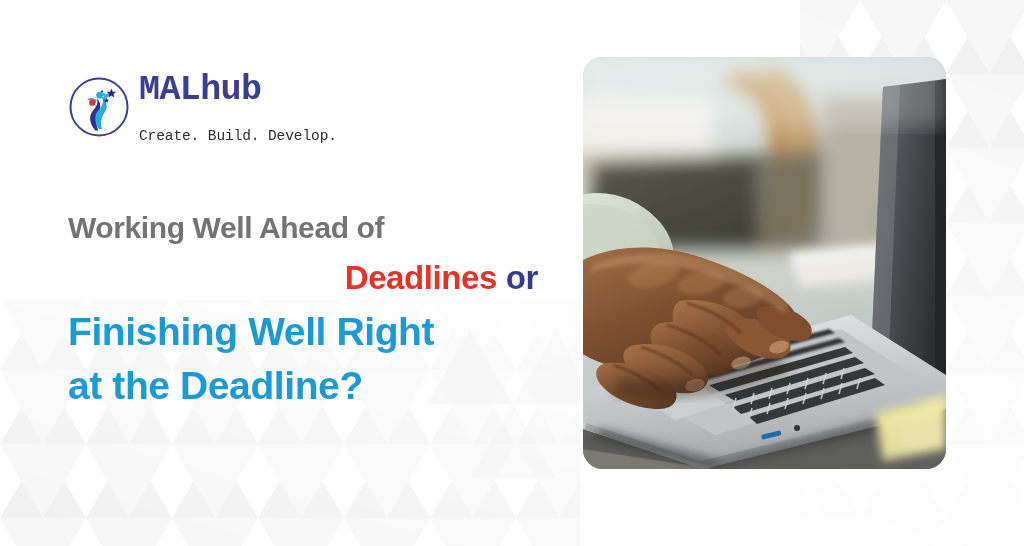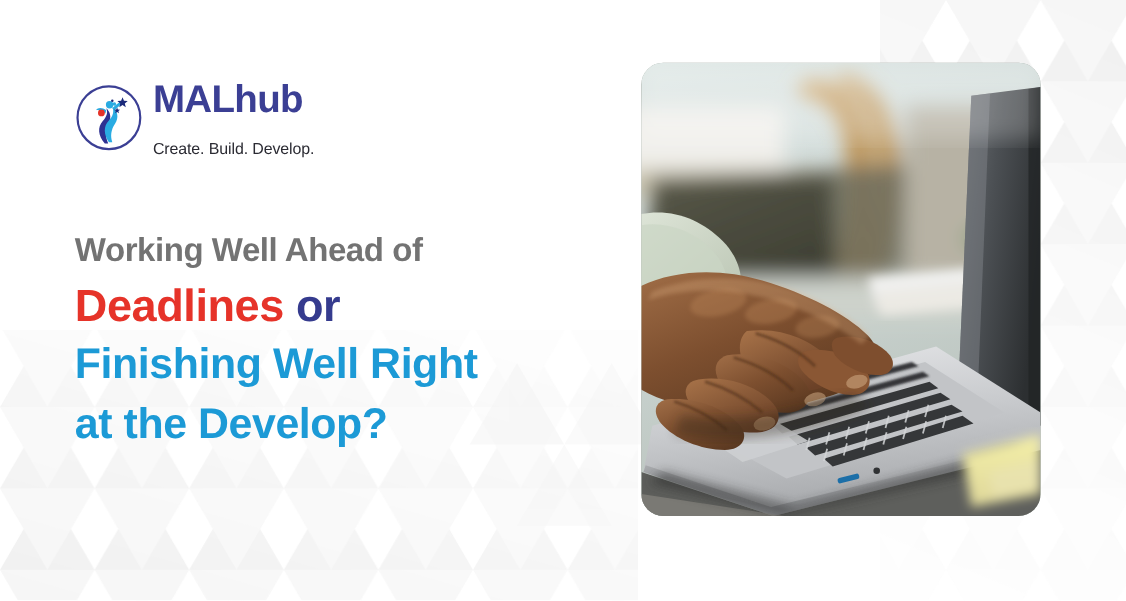--- a/index.html
+++ b/index.html
@@ -34,20 +34,21 @@
 
   
   #logo {
     position: absolute;
     left: 68px;
     top: 71px;
     z-index: 5;
     display: flex;
     align-items: center;
     gap: 9px;
+    font-family: Liberation Mono, monospace;
   }
   #logo-mark {
     width: 62px;
     height: 62px;
     flex: 0 0 auto;
   }
   #logo-text {
     display: flex;
     flex-direction: column;
     justify-content: center;
@@ -83,22 +84,23 @@
     font-weight: bold;
     letter-spacing: -0.4px;
     white-space: nowrap;
   }
   #hl-line-1 {
     font-size: 30px;
     line-height: 46px;
     color: #737373;
   }
   #hl-line-2 {
-    font-size: 41px;
+    font-size: 33px;
     line-height: 54px;
+    text-align: right;
   }
   .hl-red  { color: #e63329; }
   .hl-navy { color: #353b8e; }
   #hl-line-3, #hl-line-4 {
     font-size: 39px;
     line-height: 54px;
     color: #1c9ad6;
   }
 
   
@@ -187,21 +189,21 @@
     <div id="logo-text">
       <div id="logo-wordmark">MALhub</div>
       <div id="logo-tagline">Create. Build. Develop.</div>
     </div>
   </div>
 
   <div id="headline">
     <div class="hl-line" id="hl-line-1">Working Well Ahead of</div>
     <div class="hl-line" id="hl-line-2"><span class="hl-red">Deadlines</span><span class="hl-navy"> or</span></div>
     <div class="hl-line" id="hl-line-3">Finishing Well Right</div>
-    <div class="hl-line" id="hl-line-4">at the Develop?</div>
+    <div class="hl-line" id="hl-line-4">at the Deadline?</div>
   </div>
 
   <div id="photo">
     <svg width="363" height="412" viewBox="0 0 363 412" aria-hidden="true">
       <defs>
         <linearGradient id="bgWall" x1="0" y1="0" x2="0.3" y2="1">
           <stop offset="0" stop-color="#dfe8e6"></stop>
           <stop offset="0.35" stop-color="#d2dcda"></stop>
           <stop offset="1" stop-color="#b9c2bc"></stop>
         </linearGradient>

